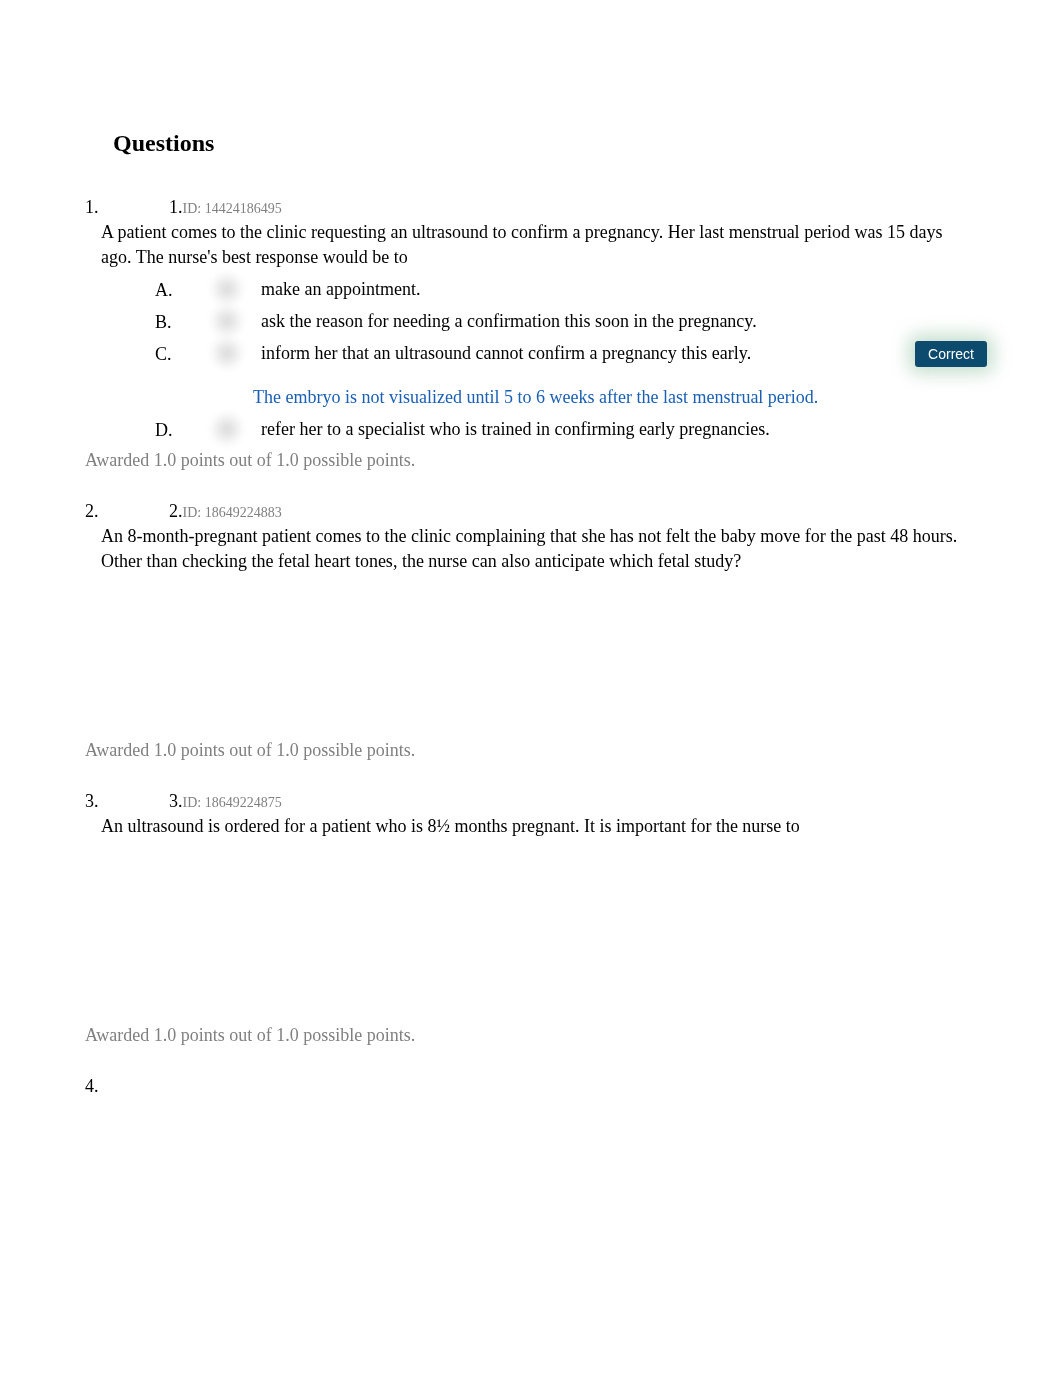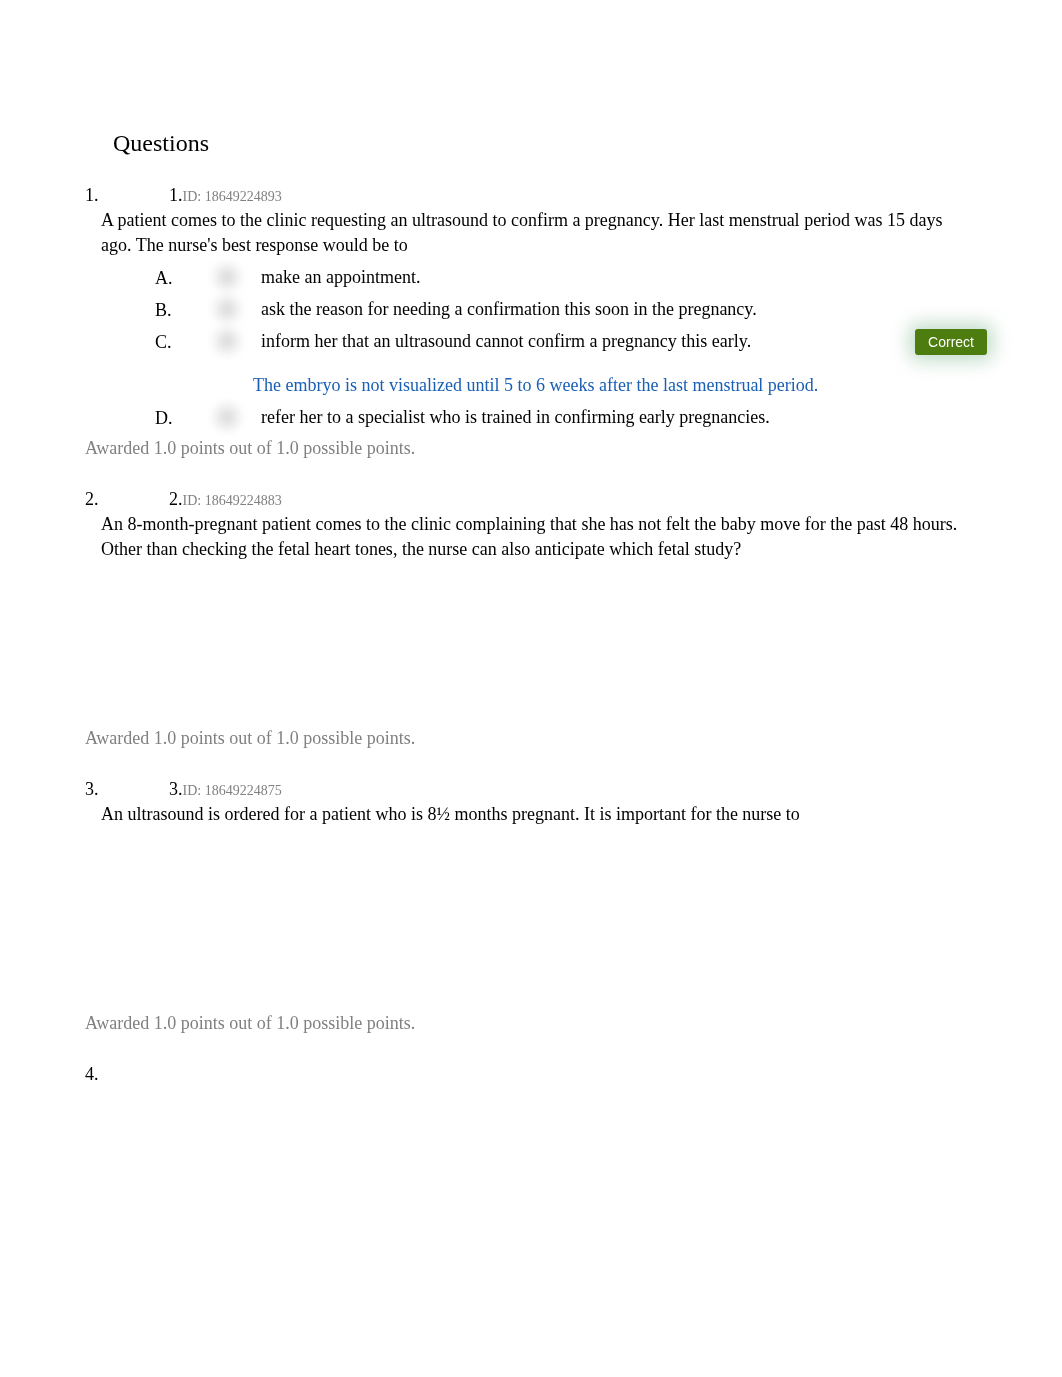--- a/index.html
+++ b/index.html
@@ -10,22 +10,22 @@
     body {
       font-family: Georgia, 'Times New Roman', serif;
       background: #ffffff;
       width: 1062px;
       margin: 0 auto;
       padding: 130px 85px 50px 85px;
       color: #000000;
     }
     h2.page-title {
       font-size: 24px;
-      font-weight: normal;
-      margin-bottom: 28px;
+      font-weight: bold;
+      margin-bottom: 40px;
       margin-left: 28px;
     }
     ol.question-list {
       list-style: none;
       counter-reset: outer;
     }
     ol.question-list > li {
       counter-increment: outer;
       position: relative;
       margin-bottom: 30px;
@@ -89,21 +89,21 @@
       color: #1a5fb4;
       margin-left: 168px;
       margin-top: 20px;
       margin-bottom: 8px;
       line-height: 1.3;
     }
     .correct-badge {
       position: absolute;
       right: -10px;
       display: inline-block;
-      background: #4d7c0f;
+      background: #0c4a6e;
       color: #ffffff;
       font-family: Arial, sans-serif;
       font-size: 14px;
       padding: 5px 13px;
       border-radius: 3px;
       box-shadow: 0 0 18px 6px rgba(122,180,140,0.45);
     }
     .awarded {
       font-size: 18px;
       color: #808080;
@@ -121,21 +121,21 @@
   </style>
 </head>
 <body>
 
 <h2 class="page-title">Questions</h2>
 
 <ol class="question-list">
 
   <li>
     <div class="q-number-wrap">
-      <span class="q-number">1.</span><span class="q-id">ID: 18649224893</span>
+      <span class="q-number">1.</span><span class="q-id">ID: 14424186495</span>
     </div>
     <div class="q-text">A patient comes to the clinic requesting an ultrasound to confirm a pregnancy. Her last menstrual period was 15 days ago. The nurse's best response would be to</div>
     <ul class="options">
       <li>
         <span class="option-letter">A.</span>
         <span class="blur-dot"></span>
         <span class="option-text">make an appointment.</span>
       </li>
       <li>
         <span class="option-letter">B.</span>

